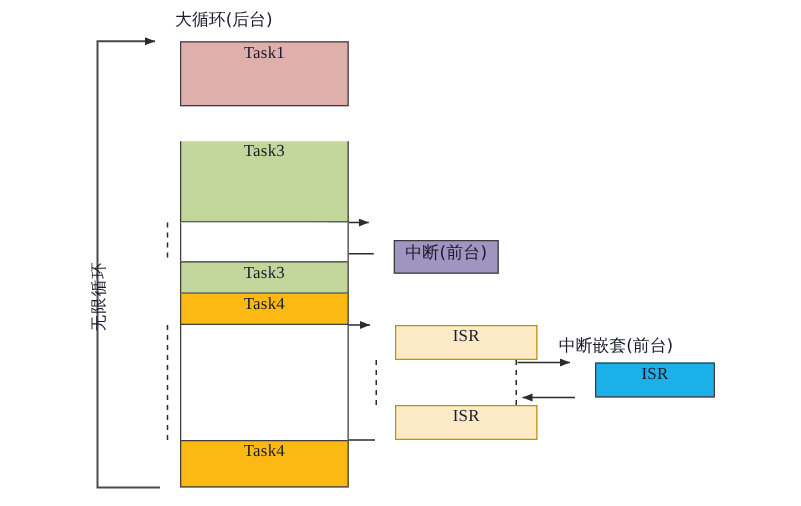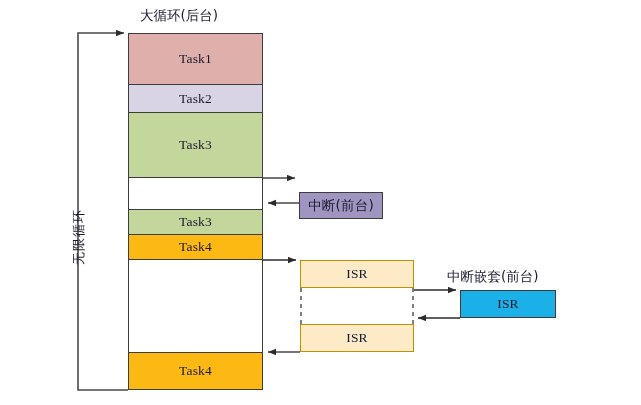--- a/index.html
+++ b/index.html
@@ -21,27 +21,27 @@
     position: absolute;
     left: 0;
     top: 0;
     width: 641px;
     height: 405px;
   }
   .box {
     position: absolute;
     box-sizing: border-box;
     display: flex;
-    align-items: center;
     justify-content: center;
     color: #1a1a2e;
     font-size: 13.5px;
     font-family: "Liberation Serif", "DejaVu Serif", serif;
     letter-spacing: 0.2px;
     white-space: nowrap;
+    margin-left: 16px;
   }
   .task-box {
     border: 1px solid #3c3c3c;
     border-top: none;
   }
   .task-box.first {
     border-top: 1px solid #3c3c3c;
   }
   .gap-box {
     border-left: 1px solid #3c3c3c;
@@ -134,23 +134,20 @@
   </svg>
 
   <div class="label label-cjk" style="left:140px; top:7px;">大循环(后台)</div>
 
   <div class="vlabel" style="left:70px; top:265px;">无限循环</div>
 
   <div class="box task-box first" style="left:128px; top:33px; width:135px; height:52px; background:#dfb0ab;">
     <span>Task1</span>
   </div>
 
-  <div class="box task-box" style="left:128px; top:85px; width:135px; height:28px; background:#d9d3e6;">
-    <span>Task2</span>
-  </div>
 
   <div class="box task-box" style="left:128px; top:113px; width:135px; height:65px; background:#c3d69b;">
     <span>Task3</span>
   </div>
 
   <div class="box gap-box" style="left:128px; top:178px; width:135px; height:31px;">
     <span></span>
   </div>
 
   <div class="box task-box first" style="left:128px; top:209px; width:135px; height:26px; background:#c3d69b;">

